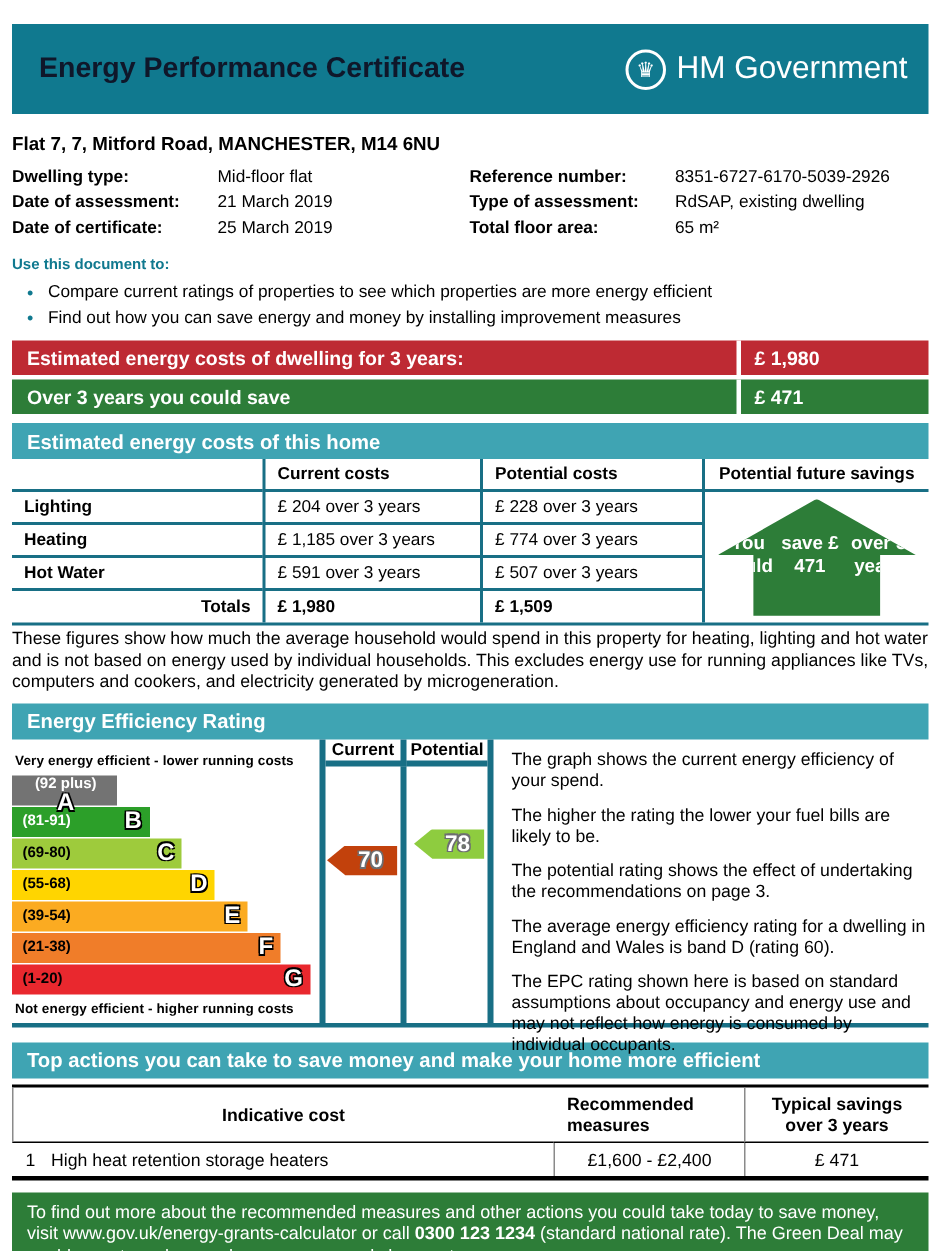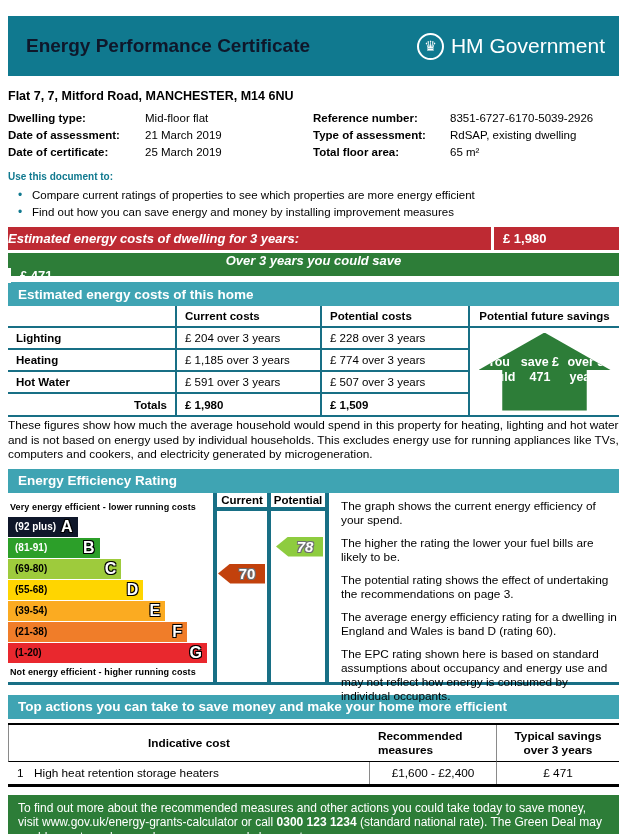--- a/index.html
+++ b/index.html
@@ -30,22 +30,22 @@
 
   
   .usedoc-h{margin-top:10px;color:var(--teal-dark);font-weight:bold;font-size:10px;}
   .bullets{margin-top:5px;list-style:none;font-size:11.5px;line-height:16.5px;padding-left:10px;}
   .bullets li{padding-left:14px;position:relative;}
   .bullets li::before{content:"•";position:absolute;left:0;color:var(--teal-dark);font-size:12px;}
 
   
   .banner{display:flex;height:23px;color:#fff;font-weight:bold;font-size:13px;align-items:center;}
   .banner.first{margin-top:7px;}
-  .banner+.banner{margin-top:3px;flex-direction:column;}
-  .b-label{flex:1;font-style:italic;}
+  .banner+.banner{margin-top:3px;}
+  .b-label{flex:1;padding-left:10px;}
   .b-value{width:128px;border-left:3px solid #fff;padding-left:9px;align-self:stretch;display:flex;align-items:center;}
 
   
   .secbar{height:24px;background:var(--teal-light);color:#fff;font-weight:bold;font-size:13.5px;display:flex;align-items:center;padding-left:10px;}
   .secbar.s1{margin-top:6px;}
   .secbar.s2{margin-top:7px;}
   .secbar.s3{margin-top:10px;}
 
   
   .costtable{display:grid;grid-template-columns:167px 145px 148px 1fr;font-size:11.5px;border-bottom:2px solid var(--teal-border);}
@@ -70,21 +70,21 @@
   .cap.bot{margin:4px 0 0 2px;}
   .band{height:20px;margin-bottom:1px;display:flex;align-items:center;justify-content:space-between;padding:0 5px 0 7px;}
   .range{font-size:10px;font-weight:bold;white-space:nowrap;}
   .letter{font-size:16px;font-weight:bold;color:#fff;line-height:1;text-shadow:-1px -1px 0 #000,1px -1px 0 #000,-1px 1px 0 #000,1px 1px 0 #000;}
   .cols{width:116px;margin-left:6px;display:grid;grid-template-columns:1fr 1fr;grid-template-rows:18px 1fr;border-left:4px solid var(--teal-border);border-right:4px solid var(--teal-border);}
   .rh{font-size:11.5px;font-weight:bold;text-align:center;border-bottom:4px solid var(--teal-border);padding-top:1px;}
   .rh.mid,.rb.mid{border-right:4px solid var(--teal-border);}
   .rb{position:relative;}
   .rarrow{position:absolute;right:2px;width:47px;height:20px;clip-path:polygon(0 50%,26% 0,100% 0,100% 100%,26% 100%);color:#fff;font-weight:bold;font-size:15px;display:flex;align-items:center;justify-content:center;padding-left:11px;text-shadow:-1px -1px 0 #6d6e71,1px -1px 0 #6d6e71,-1px 1px 0 #6d6e71,1px 1px 0 #6d6e71;}
   .rarrow.cur{top:53px;}
-  .rarrow.pot{top:26px;font-style:italic;}
+  .rarrow.pot{top:42px;}
   .rtext{flex:1;margin-left:12px;font-size:11.8px;line-height:14px;padding-top:6px;}
   .rtext p{margin:0 0 9px 0;}
 
   
   .acttable{margin-top:4px;border-top:2px solid #000;border-bottom:3px solid #000;display:grid;grid-template-columns:1fr 127px 123px;font-size:11.8px;}
   .at{padding:4px 9px;display:flex;align-items:center;}
   .at.h{font-weight:bold;min-height:30px;border-bottom:1px solid #000;}
   .at.c{justify-content:center;text-align:center;}
   .at.vline{border-left:1px solid #8a8a8a;}
   .at.row{min-height:22px;}
@@ -170,21 +170,21 @@
     </div>
   </div>
 
   <p class="note">These figures show how much the average household would spend in this property for heating, lighting and hot water and is not based on energy used by individual households. This excludes energy use for running appliances like TVs, computers and cookers, and electricity generated by microgeneration.</p>
 
   <div class="secbar s2">Energy Efficiency Rating</div>
 
   <div class="rating">
     <div class="chart">
       <div class="cap top">Very energy efficient - lower running costs</div>
-      <div class="band" style="background: #0f172a; width: 35%; color: rgb(255, 255, 255);">
+      <div class="band" style="background: #737373; width: 35%; color: rgb(255, 255, 255); flex-direction: column;">
           <span class="range">(92 plus)</span>
           <span class="letter">A</span>
         </div>
       <div class="band" style="background: rgb(44, 159, 41); width: 46%; color: rgb(255, 255, 255);">
           <span class="range">(81-91)</span>
           <span class="letter">B</span>
         </div>
       <div class="band" style="background: rgb(158, 203, 60); width: 57%; color: rgb(0, 0, 0);">
           <span class="range">(69-80)</span>
           <span class="letter">C</span>

